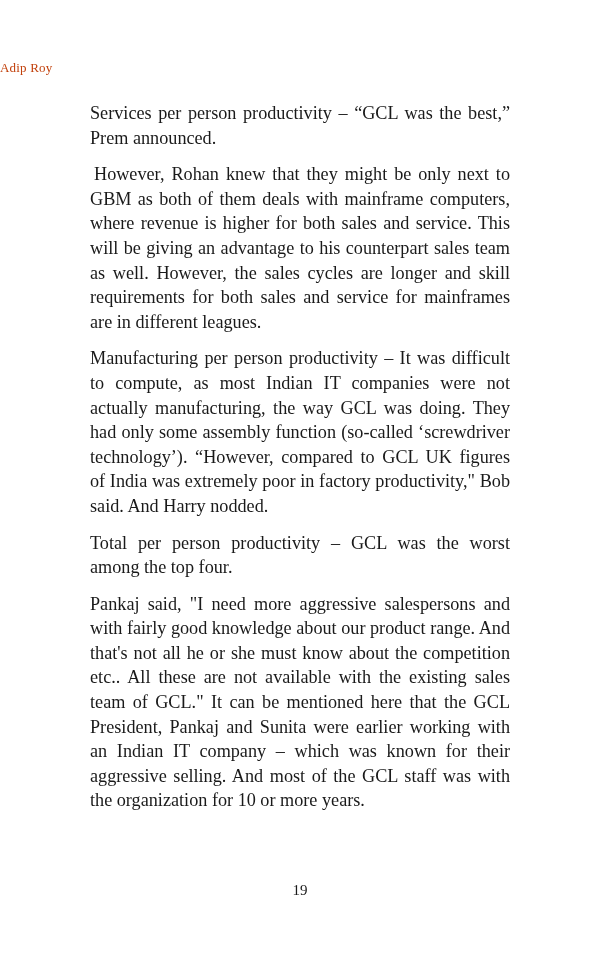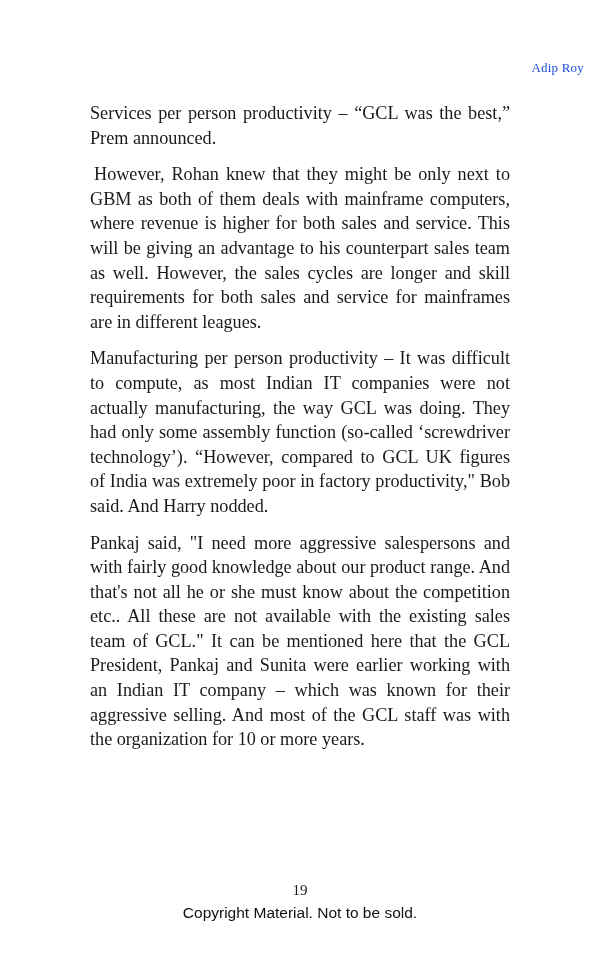--- a/index.html
+++ b/index.html
@@ -19,24 +19,24 @@
       left: 0;
       top: 0;
       width: 600px;
       height: 960px;
     }
     .running-head {
       position: absolute;
       top: 60px;
       left: 0;
       width: 584px;
-      text-align: right;
+      text-align: left;
       font-family: "Liberation Serif", "DejaVu Serif", serif;
       font-size: 13px;
-      color: #1d4ed8;
+      color: #c2410c;
       letter-spacing: 0.2px;
     }
     .body-text {
       position: absolute;
       top: 89px;
       left: 90px;
       width: 420px;
       font-family: "Liberation Serif", "DejaVu Serif", serif;
       font-size: 18.2px;
       line-height: 24.6px;
@@ -75,20 +75,20 @@
 <body>
 
 <div class="page">
 
   <div class="running-head">Adip Roy</div>
 
   <div class="body-text">
     <p>Services per person productivity – “GCL was the best,” Prem announced.</p>
     <p class="indent-space">However, Rohan knew that they might be only next to GBM as both of them deals with mainframe computers, where revenue is higher for both sales and service. This will be giving an advantage to his counterpart sales team as well. However, the sales cycles are longer and skill requirements for both sales and service for mainframes are in different leagues.</p>
     <p>Manufacturing per person productivity – It was difficult to compute, as most Indian IT companies were not actually manufacturing, the way GCL was doing. They had only some assembly function (so-called ‘screwdriver technology’). “However, compared to GCL UK figures of India was extremely poor in factory productivity," Bob said. And Harry nodded.</p>
+    <p>Total per person productivity – GCL was the worst among the top four.</p>
     <p>Pankaj said, "I need more aggressive salespersons and with fairly good knowledge about our product range. And that's not all he or she must know about the competition etc.. All these are not available with the existing sales team of GCL." It can be mentioned here that the GCL President, Pankaj and Sunita were earlier working with an Indian IT company – which was known for their aggressive selling. And most of the GCL staff was with the organization for 10 or more years.</p>
   </div>
 
   <div class="folio">19</div>
 
-  <div class="copyright">Copyright Material. Not to be sold.</div>
 
 </div>
 
 </body></html>

